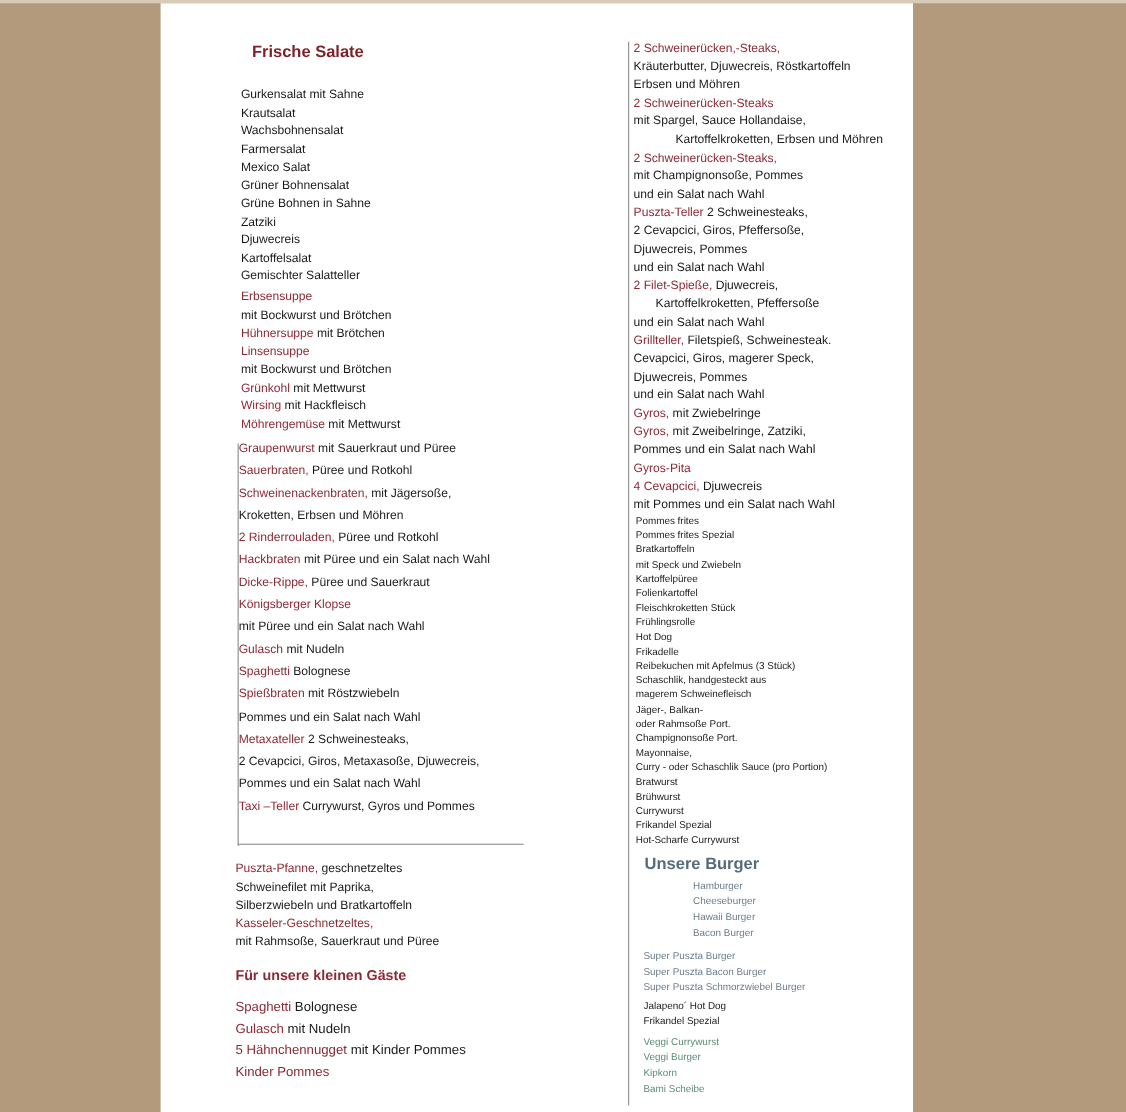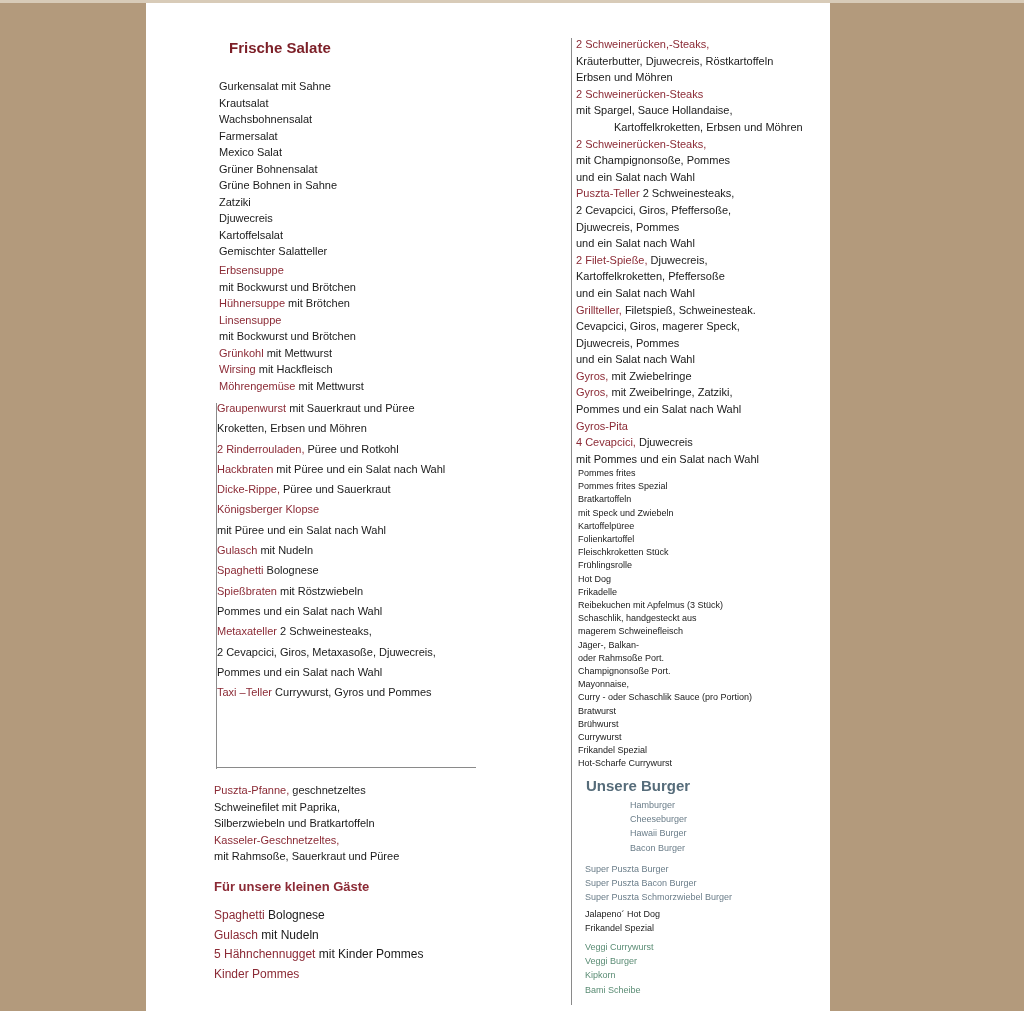--- a/index.html
+++ b/index.html
@@ -62,20 +62,22 @@
       <span class="item"><span class="blk" style="white-space: pre;">mit Bockwurst und Brötchen</span></span>
       <span class="item"><span class="red">Grünkohl</span><span class="blk" style="white-space: pre;"> mit Mettwurst</span></span>
       <span class="item"><span class="red">Wirsing</span><span class="blk" style="white-space: pre;"> mit Hackfleisch</span></span>
       <span class="item"><span class="red">Möhrengemüse</span><span class="blk" style="white-space: pre;"> mit Mettwurst</span></span>
     </div>
 
   <div class="vline" style="left:70px; top:400px; height:366px;"></div>
   <div class="hline" style="left:70px; top:764px; width:260px;"></div>
   <div class="abs lg" style="left:71px; top:395px;" id="mains">
       <span class="item"><span class="red">Graupenwurst</span><span class="blk" style="white-space: pre; margin-top: 12px;"> mit Sauerkraut und Püree</span></span>
+      <span class="item"><span class="red">Sauerbraten,</span><span class="blk" style="white-space: pre;"> Püree und Rotkohl</span></span>
+      <span class="item"><span class="red">Schweinenackenbraten,</span><span class="blk" style="white-space: pre;"> mit Jägersoße,</span></span>
       <span class="item"><span class="blk" style="white-space: pre;">Kroketten, Erbsen und Möhren</span></span>
       <span class="item"><span class="red">2 Rinderrouladen,</span><span class="blk" style="white-space: pre;"> Püree und Rotkohl</span></span>
       <span class="item"><span class="red">Hackbraten</span><span class="blk" style="white-space: pre;"> mit Püree und ein Salat nach Wahl</span></span>
       <span class="item"><span class="red">Dicke-Rippe,</span><span class="blk" style="white-space: pre;"> Püree und Sauerkraut</span></span>
       <span class="item"><span class="red">Königsberger Klopse</span></span>
       <span class="item"><span class="blk" style="white-space: pre;">mit Püree und ein Salat nach Wahl</span></span>
       <span class="item"><span class="red">Gulasch</span><span class="blk" style="white-space: pre;"> mit Nudeln</span></span>
       <span class="item"><span class="red">Spaghetti</span><span class="blk" style="white-space: pre;"> Bolognese</span></span>
       <span class="item"><span class="red">Spießbraten</span><span class="blk" style="white-space: pre;"> mit Röstzwiebeln</span></span>
       <span class="item"><span class="blk" style="white-space: pre;">Pommes und ein Salat nach Wahl</span></span>
@@ -110,21 +112,21 @@
       <span class="item"><span class="blk" style="white-space: pre;">mit Spargel, Sauce Hollandaise,</span></span>
       <span class="item"><span class="blk" style="white-space: pre; margin-left: 38px;">Kartoffelkroketten, Erbsen und Möhren</span></span>
       <span class="item"><span class="red">2 Schweinerücken-Steaks,</span></span>
       <span class="item"><span class="blk" style="white-space: pre;">mit Champignonsoße, Pommes</span></span>
       <span class="item"><span class="blk" style="white-space: pre;">und ein Salat nach Wahl</span></span>
       <span class="item"><span class="red">Puszta-Teller</span><span class="blk" style="white-space: pre;"> 2 Schweinesteaks,</span></span>
       <span class="item"><span class="blk" style="white-space: pre;">2 Cevapcici, Giros, Pfeffersoße,</span></span>
       <span class="item"><span class="blk" style="white-space: pre;">Djuwecreis, Pommes</span></span>
       <span class="item"><span class="blk" style="white-space: pre;">und ein Salat nach Wahl</span></span>
       <span class="item"><span class="red">2 Filet-Spieße,</span><span class="blk" style="white-space: pre;"> Djuwecreis,</span></span>
-      <span class="item"><span class="blk" style="white-space: pre;">Kartoffelkroketten, Pfeffersoße</span></span>
+      <span class="item"><span class="blk" style="white-space: pre; margin-left: 20px;">Kartoffelkroketten, Pfeffersoße</span></span>
       <span class="item"><span class="blk" style="white-space: pre;">und ein Salat nach Wahl</span></span>
       <span class="item"><span class="red">Grillteller,</span><span class="blk" style="white-space: pre;"> Filetspieß, Schweinesteak.</span></span>
       <span class="item"><span class="blk" style="white-space: pre;">Cevapcici, Giros, magerer Speck,</span></span>
       <span class="item"><span class="blk" style="white-space: pre;">Djuwecreis, Pommes</span></span>
       <span class="item"><span class="blk" style="white-space: pre;">und ein Salat nach Wahl</span></span>
       <span class="item"><span class="red">Gyros,</span><span class="blk" style="white-space: pre;"> mit Zwiebelringe</span></span>
       <span class="item"><span class="red">Gyros,</span><span class="blk" style="white-space: pre;"> mit Zweibelringe, Zatziki,</span></span>
       <span class="item"><span class="blk" style="white-space: pre;">Pommes und ein Salat nach Wahl</span></span>
       <span class="item"><span class="red">Gyros-Pita</span></span>
       <span class="item"><span class="red">4 Cevapcici,</span><span class="blk" style="white-space: pre;"> Djuwecreis</span></span>

